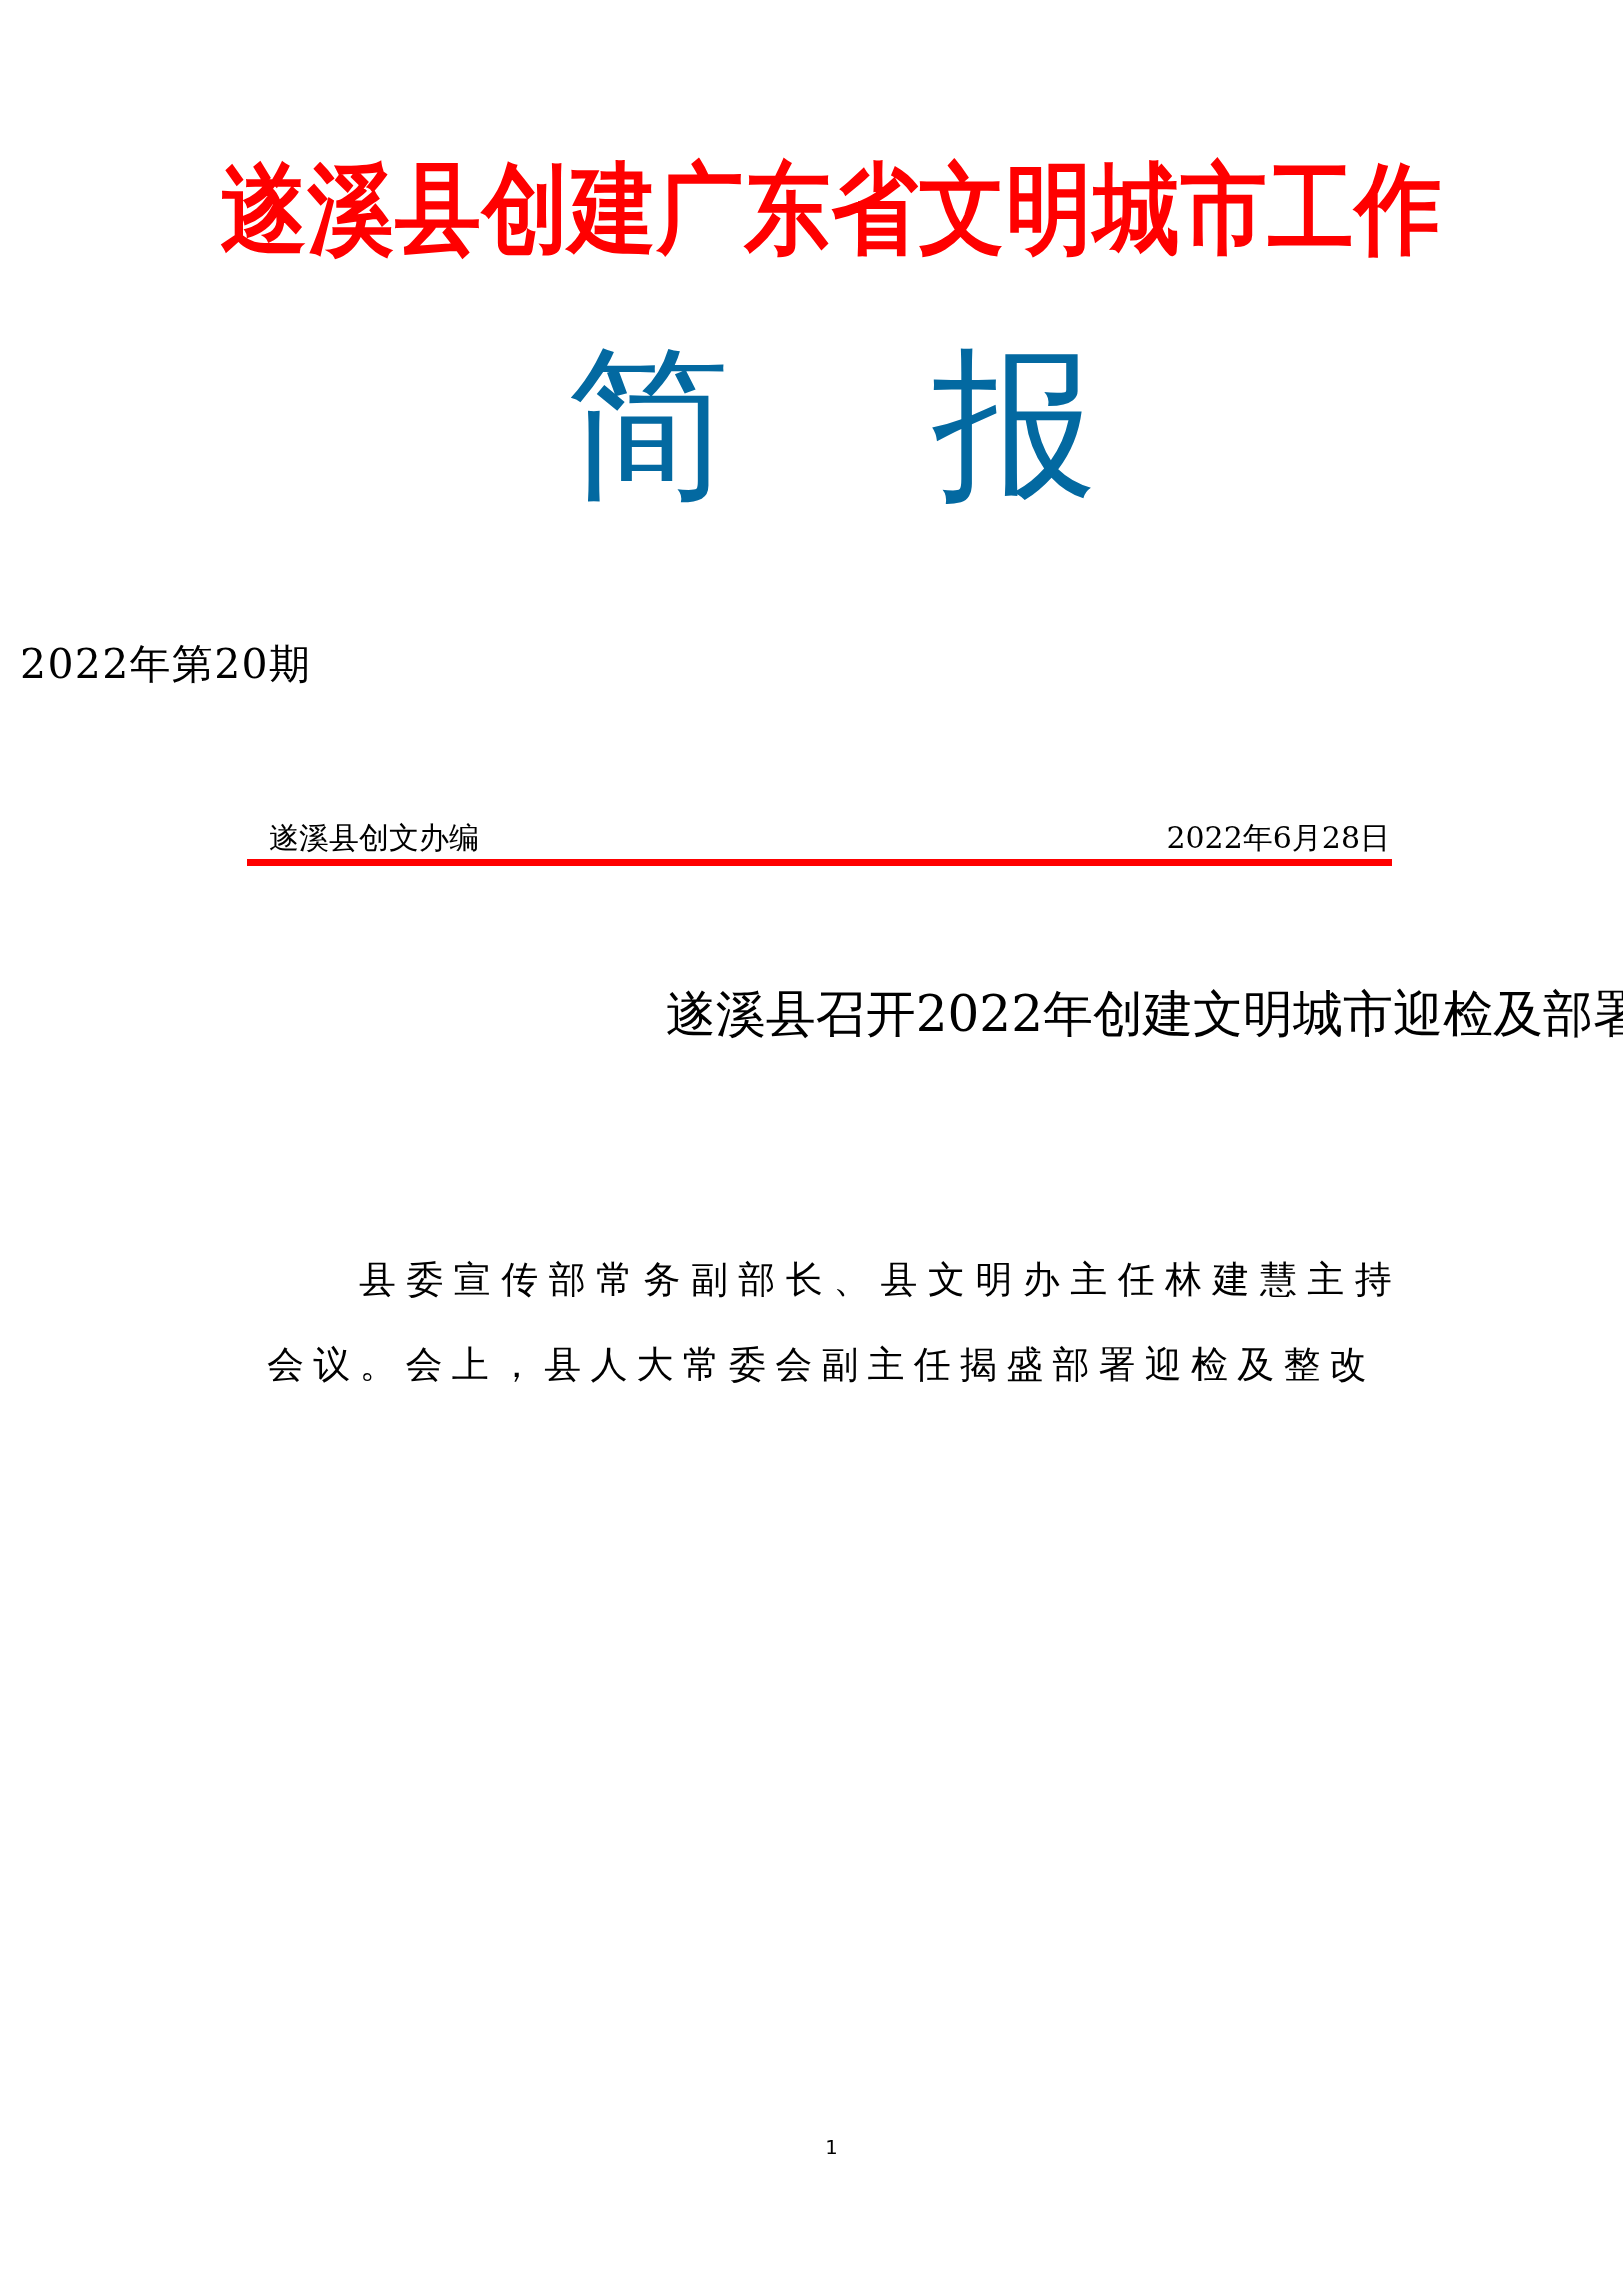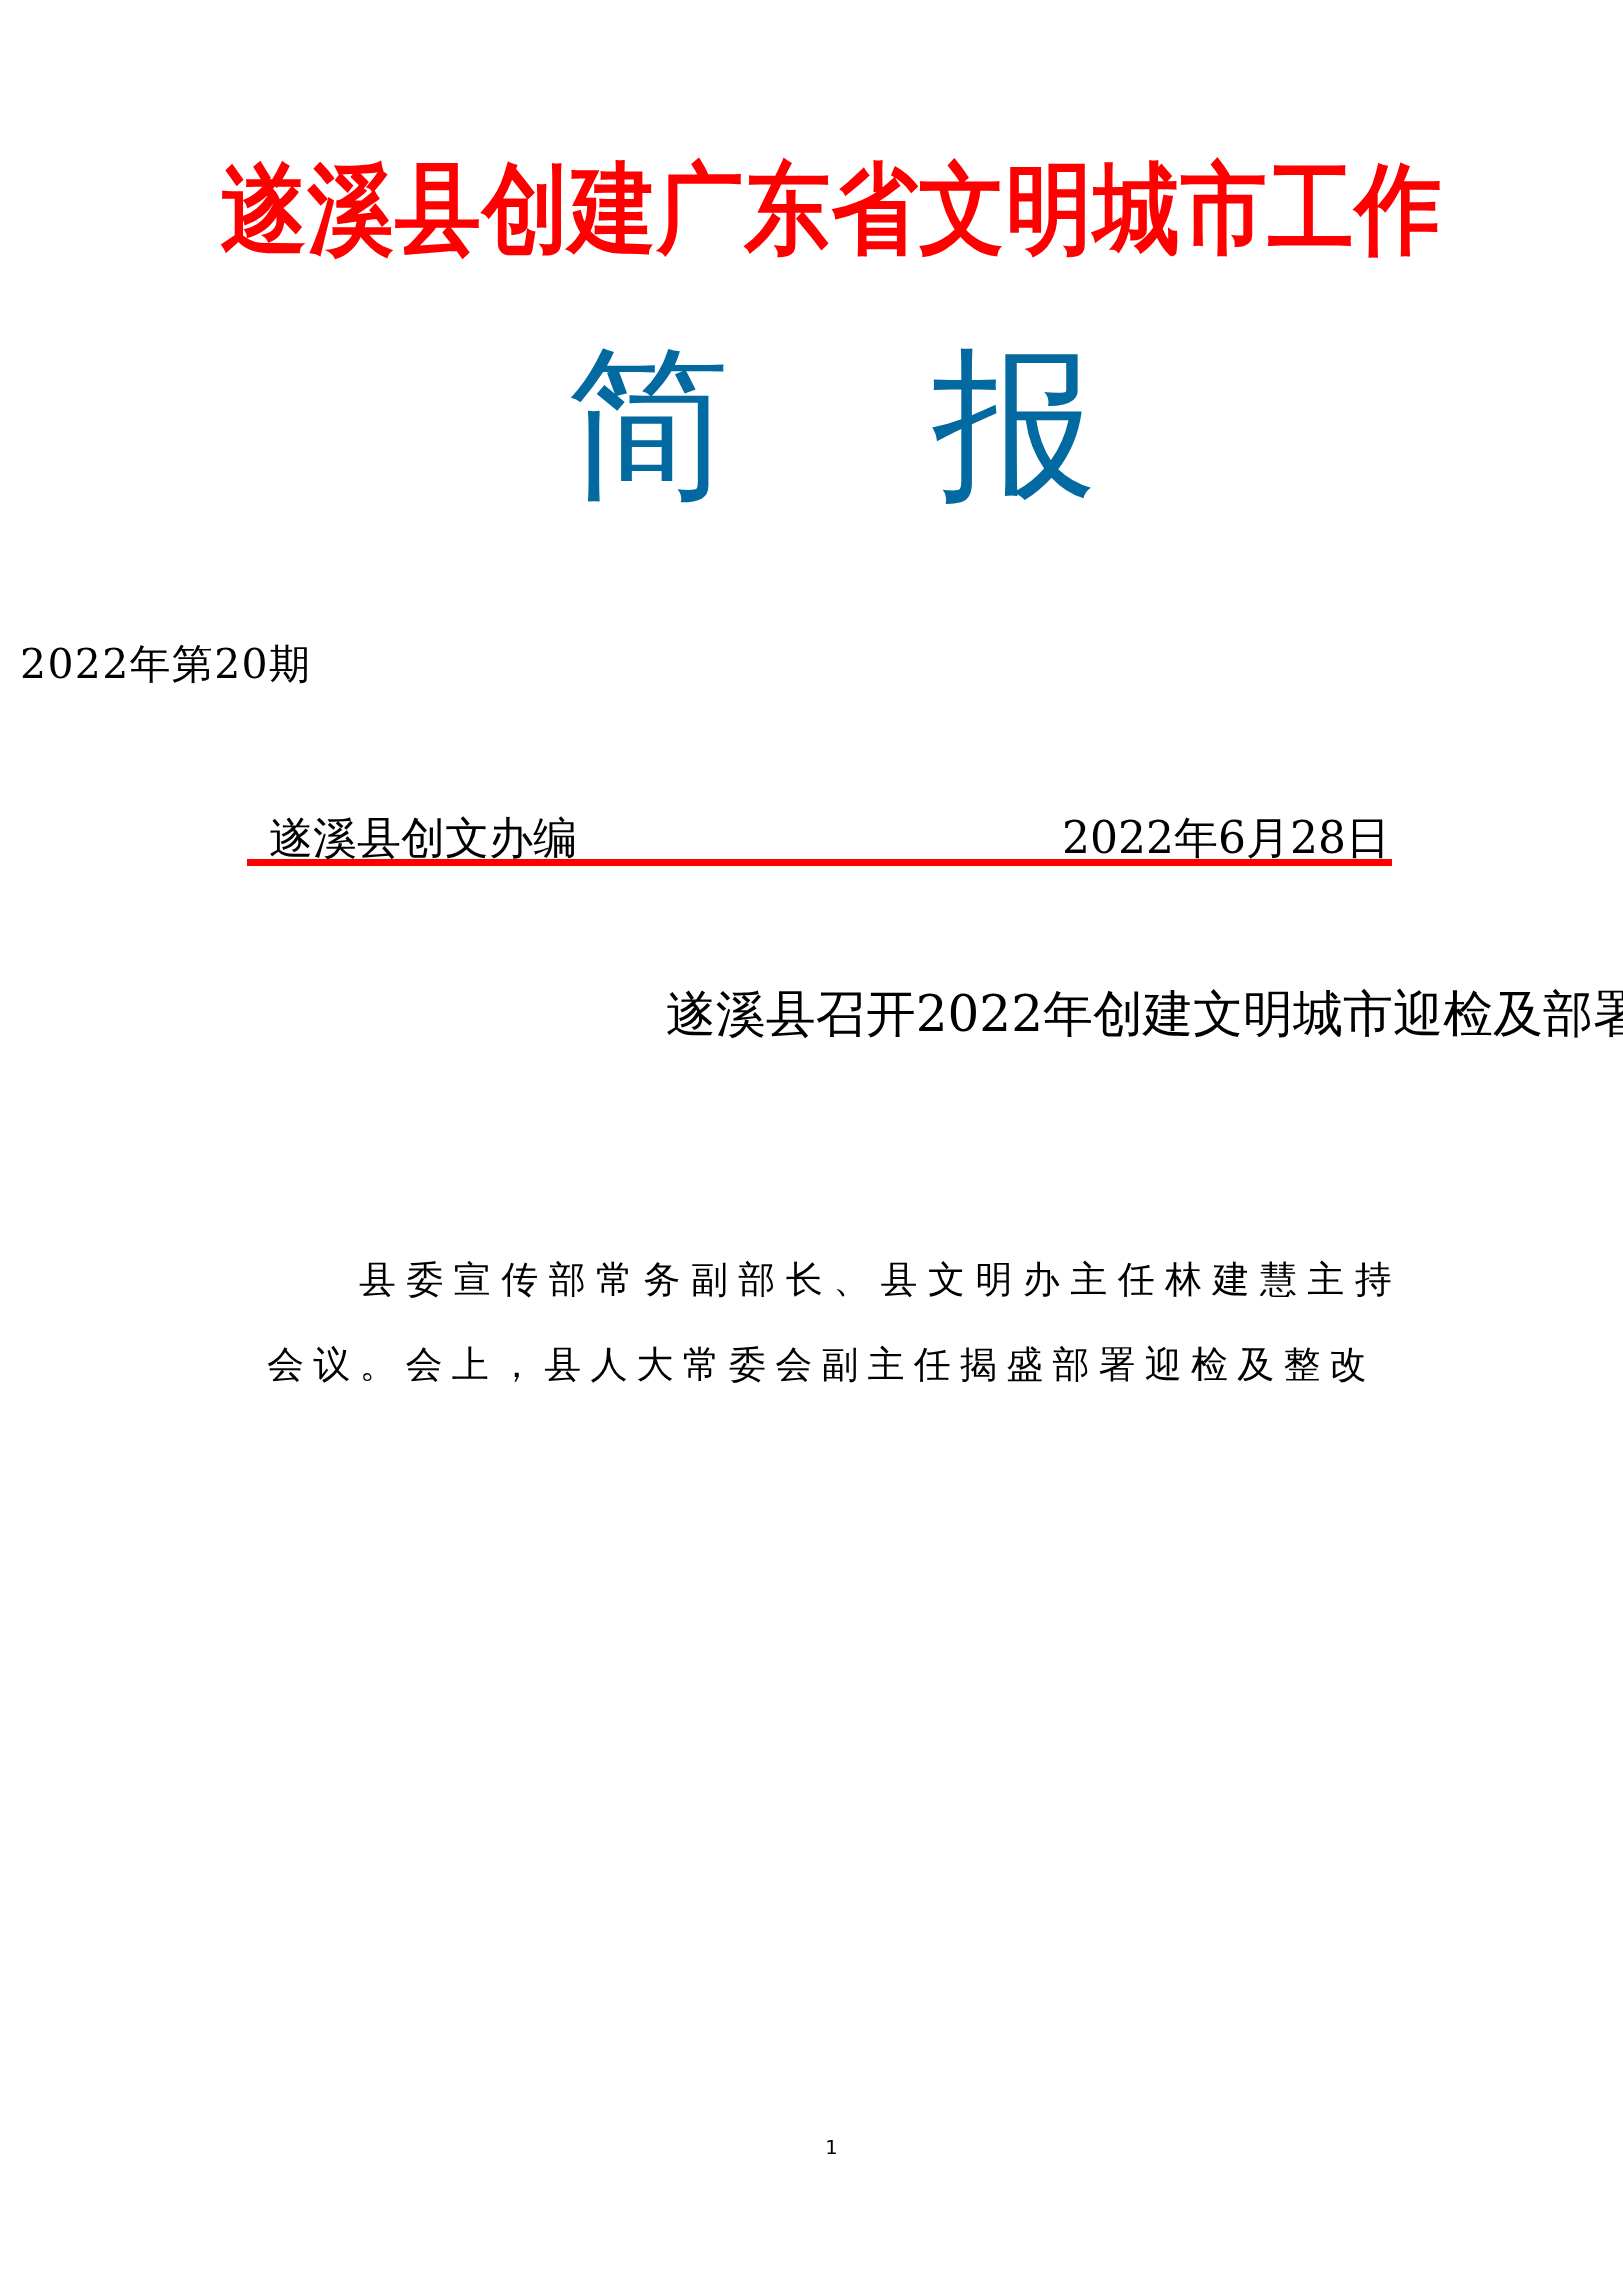--- a/index.html
+++ b/index.html
@@ -66,21 +66,21 @@
       font-size: 41px;
       line-height: 52px;
       letter-spacing: 1.3px;
     }
     .meta-row {
       position: absolute;
       left: 249px;
       width: 1121px;
       top: 815px;
       height: 46px;
-      font-size: 44px;
+      font-size: 30px;
       line-height: 46px;
     }
     .meta-row .editor { position: absolute; left: 0; top: 0; }
     .meta-row .date { position: absolute; right: 0; top: 0; }
     .red-rule {
       position: absolute;
       left: 227px;
       width: 1145px;
       top: 859px;
       height: 6.5px;

